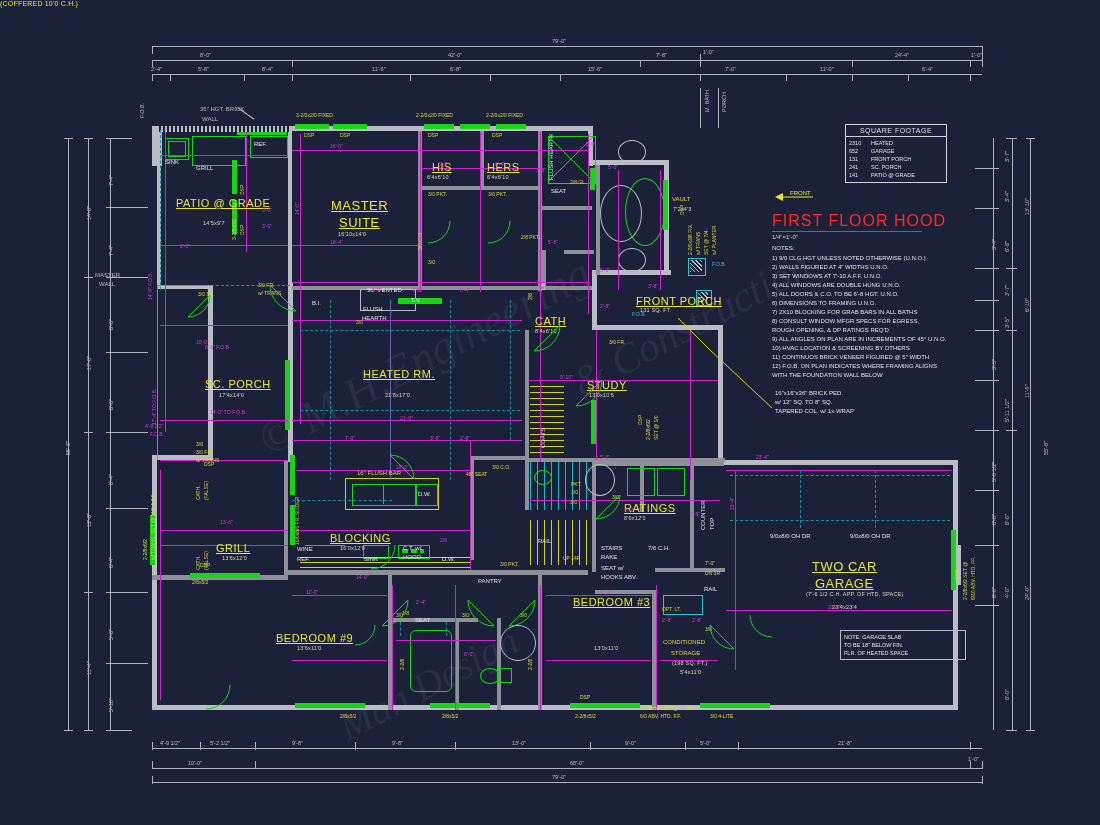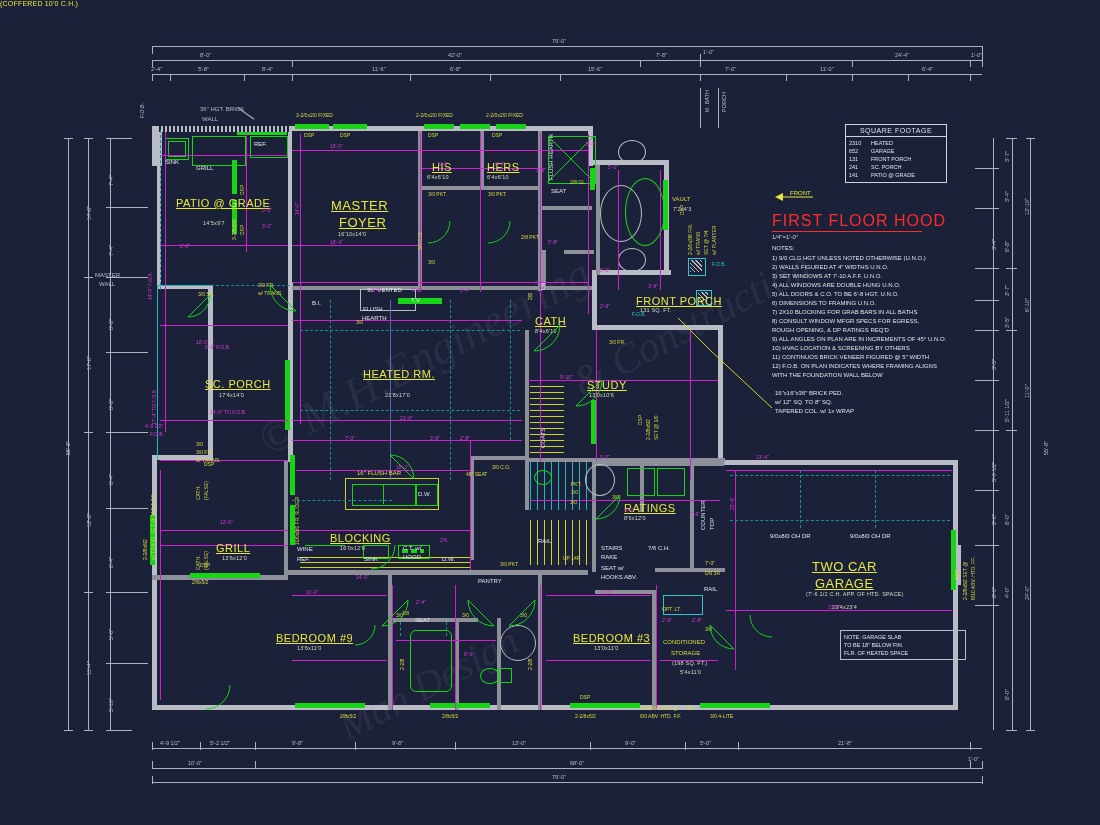--- a/index.html
+++ b/index.html
@@ -437,21 +437,21 @@
   <div class="dashcv" style="left:400px;top:622px;height:14px;"></div>
   <div class="dashcv" style="left:446px;top:622px;height:14px;"></div>
 
   <div class="cyan" style="left:157px;top:285px;width:1px;height:175px;"></div>
   <div class="cyan" style="left:157px;top:285px;width:56px;height:1px;"></div>
 
   <div class="t room" style="left:176px;top:198px;">PATIO @ GRADE</div>
   <div class="t sub" style="left:203px;top:221px;">14'5x9'7</div>
 
   <div class="t room big" style="left:331px;top:199px;">MASTER</div>
-  <div class="t room big" style="left:339px;top:216px;">FOYER</div>
+  <div class="t room big" style="left:339px;top:216px;">SUITE</div>
   <div class="t sub" style="left:338px;top:232px;">16'10x14'0</div>
 
   <div class="t room" style="left:432px;top:162px;">HIS</div>
   <div class="t sub" style="left:427px;top:175px;">6'4x6'10</div>
   <div class="t room" style="left:487px;top:162px;">HERS</div>
   <div class="t sub" style="left:487px;top:175px;">6'4x6'10</div>
 
   <div class="t room" style="left:205px;top:379px;">SC. PORCH</div>
   <div class="t sub" style="left:219px;top:393px;">17'4x14'0</div>
 
@@ -478,21 +478,21 @@
   <div class="t sub" style="left:624px;top:516px;">8'6x12'0</div>
 
   <div class="t room big" style="left:812px;top:560px;">TWO CAR</div>
   <div class="t room big" style="left:815px;top:577px;">GARAGE</div>
   <div class="t sub" style="left:806px;top:592px;">(7'-6 1/2 C.H. APP. OF HTD. SPACE)</div>
   <div class="t sub" style="left:832px;top:605px;">23'4x23'4</div>
 
   <div class="t room" style="left:276px;top:633px;">BEDROOM #9</div>
   <div class="t sub" style="left:297px;top:646px;">13'6x11'0</div>
 
-  <div class="t room" style="left:573px;top:633px;">BEDROOM #3</div>
+  <div class="t room" style="left:573px;top:597px;">BEDROOM #3</div>
   <div class="t sub" style="left:594px;top:646px;">13'0x11'0</div>
 
   <div class="t ytxt" style="left:663px;top:639px;">CONDITIONED</div>
   <div class="t ytxt" style="left:671px;top:650px;">STORAGE</div>
   <div class="t sub" style="left:672px;top:661px;">(198 SQ. FT.)</div>
   <div class="t sub" style="left:680px;top:670px;">5'4x11'0</div>
 
   <div class="t ytxt" style="left:672px;top:196px;">VAULT</div>
   <div class="t sub" style="left:673px;top:207px;">7'2x4'3</div>
 

